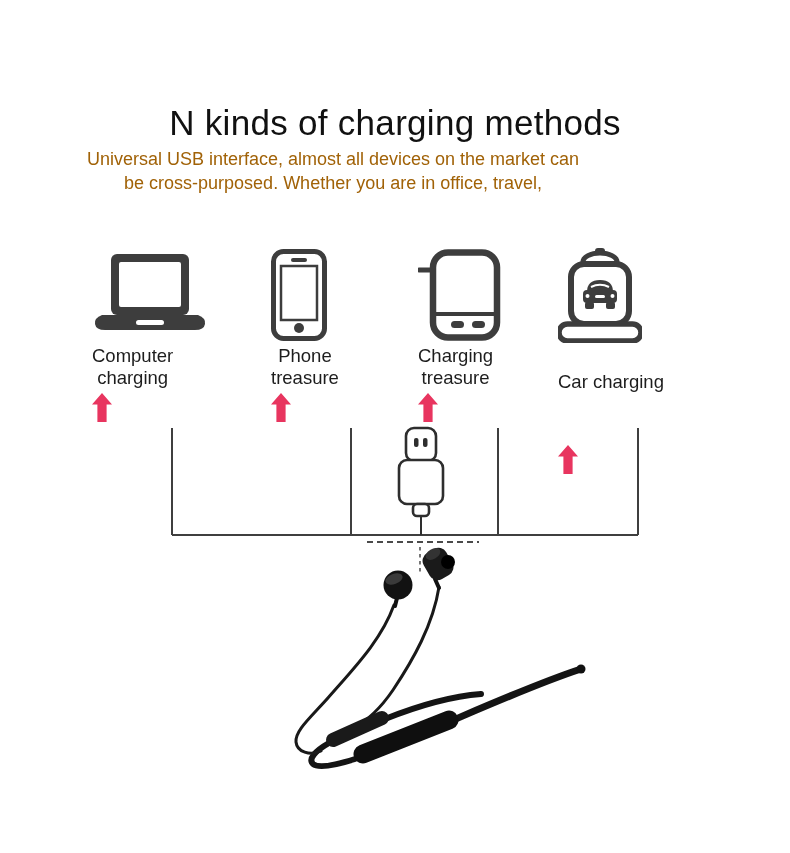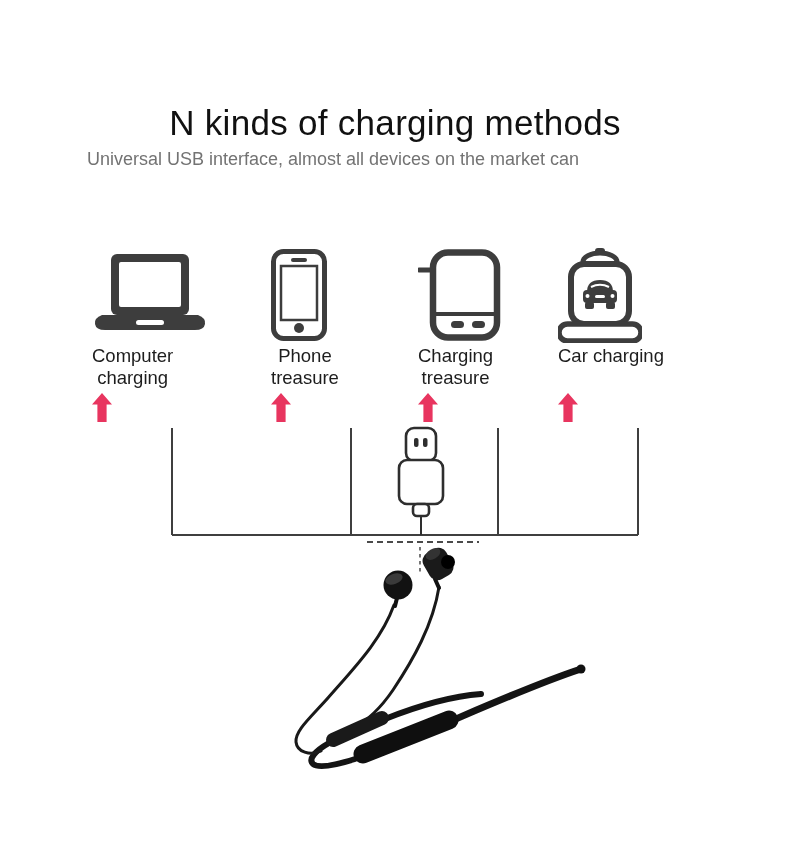--- a/index.html
+++ b/index.html
@@ -11,21 +11,21 @@
     width:790px;height:853px;background:var(--background);
     font-family:"Liberation Sans",sans-serif;color:var(--text);
     position:relative;overflow:hidden;
   }
   .page-title{
     position:absolute;top:80px;left:0;width:790px;text-align:center;
     font-size:35px;font-weight:500;letter-spacing:.3px;color:#111;
   }
   .subtitle{
     position:absolute;top:148px;left:0;width:666px;text-align:center;
-    font-size:18px;line-height:23.5px;color:#737373;
+    font-size:18px;line-height:23.5px;color:#a16207;
   }
   .method-col{
     position:absolute;top:246px;width:160px;margin-left:-80px;
     display:flex;flex-direction:column;align-items:flex-start;
   }
   .icon-box{height:97px;display:flex;align-items:center;justify-content:center;}
   .method-label{
     height:45px;margin-top:2px;font-size:18.5px;line-height:21.5px;
     text-align:center;white-space:pre-line;color:#1d1d1d;
   }
@@ -42,20 +42,21 @@
   .earphones-layer{position:absolute;left:263px;top:545px;}
   .wire{stroke:#191919;stroke-width:3;fill:none;stroke-linecap:round;}
   .band{stroke:var(--earphone);fill:none;stroke-linecap:round;}
 </style>
 </head>
 <body>
 
 <h1 class="page-title">N kinds of charging methods</h1>
 <div class="subtitle">
   <div>Universal USB interface, almost all devices on the market can</div>
+  <div>be cross-purposed. Whether you are in office, travel,</div>
 </div>
 
 <div class="method-col" style="left:172px;">
   <div class="icon-box">
     <svg width="116" height="84" viewBox="0 0 116 84">
       <rect class="fil" x="19" y="1" width="78" height="61" rx="6"></rect>
       <rect class="wfil" x="27" y="9" width="62" height="45" rx="2"></rect>
       <path class="fil" d="M10 62 L106 62 Q114 65 113 71 Q112 77 103 77 L13 77 Q4 77 3 71 Q2 65 10 62 Z"></path>
       <rect class="wfil" x="44" y="67" width="28" height="5" rx="2.5"></rect>
     </svg>
@@ -99,21 +100,21 @@
   </div>
   <div class="method-label">Charging
 treasure</div>
   <div class="arrow-wrap">
     <svg width="20" height="29" viewBox="0 0 20 29">
         <polygon class="arrow-fill" points="10,0 20,11.5 14.6,11.5 14.6,29 5.4,29 5.4,11.5 0,11.5"></polygon>
       </svg>
   </div>
 </div>
 
-<div class="method-col" style="left:638px;">
+<div class="method-col" style="left:638px;gap:26px;">
   <div class="icon-box">
     <svg width="84" height="96" viewBox="0 0 84 96">
       <rect class="fil" x="37" y="1" width="10" height="9" rx="3"></rect>
       <ellipse class="stk" style="stroke-width:5" cx="42" cy="15" rx="17" ry="9"></ellipse>
       <rect class="stk" style="stroke-width:6" x="13" y="17" width="58" height="60" rx="13"></rect>
       <path class="fil" d="M29 45 Q29 33 42 33 Q55 33 55 45 Z"></path>
       <rect class="fil" x="25" y="43" width="34" height="13" rx="4"></rect>
       <rect class="fil" x="27" y="55" width="9" height="7" rx="2"></rect>
       <rect class="fil" x="48" y="55" width="9" height="7" rx="2"></rect>
       <path d="M33 40 Q42 35.5 51 40" stroke="#fff" stroke-width="2" fill="none"></path>

